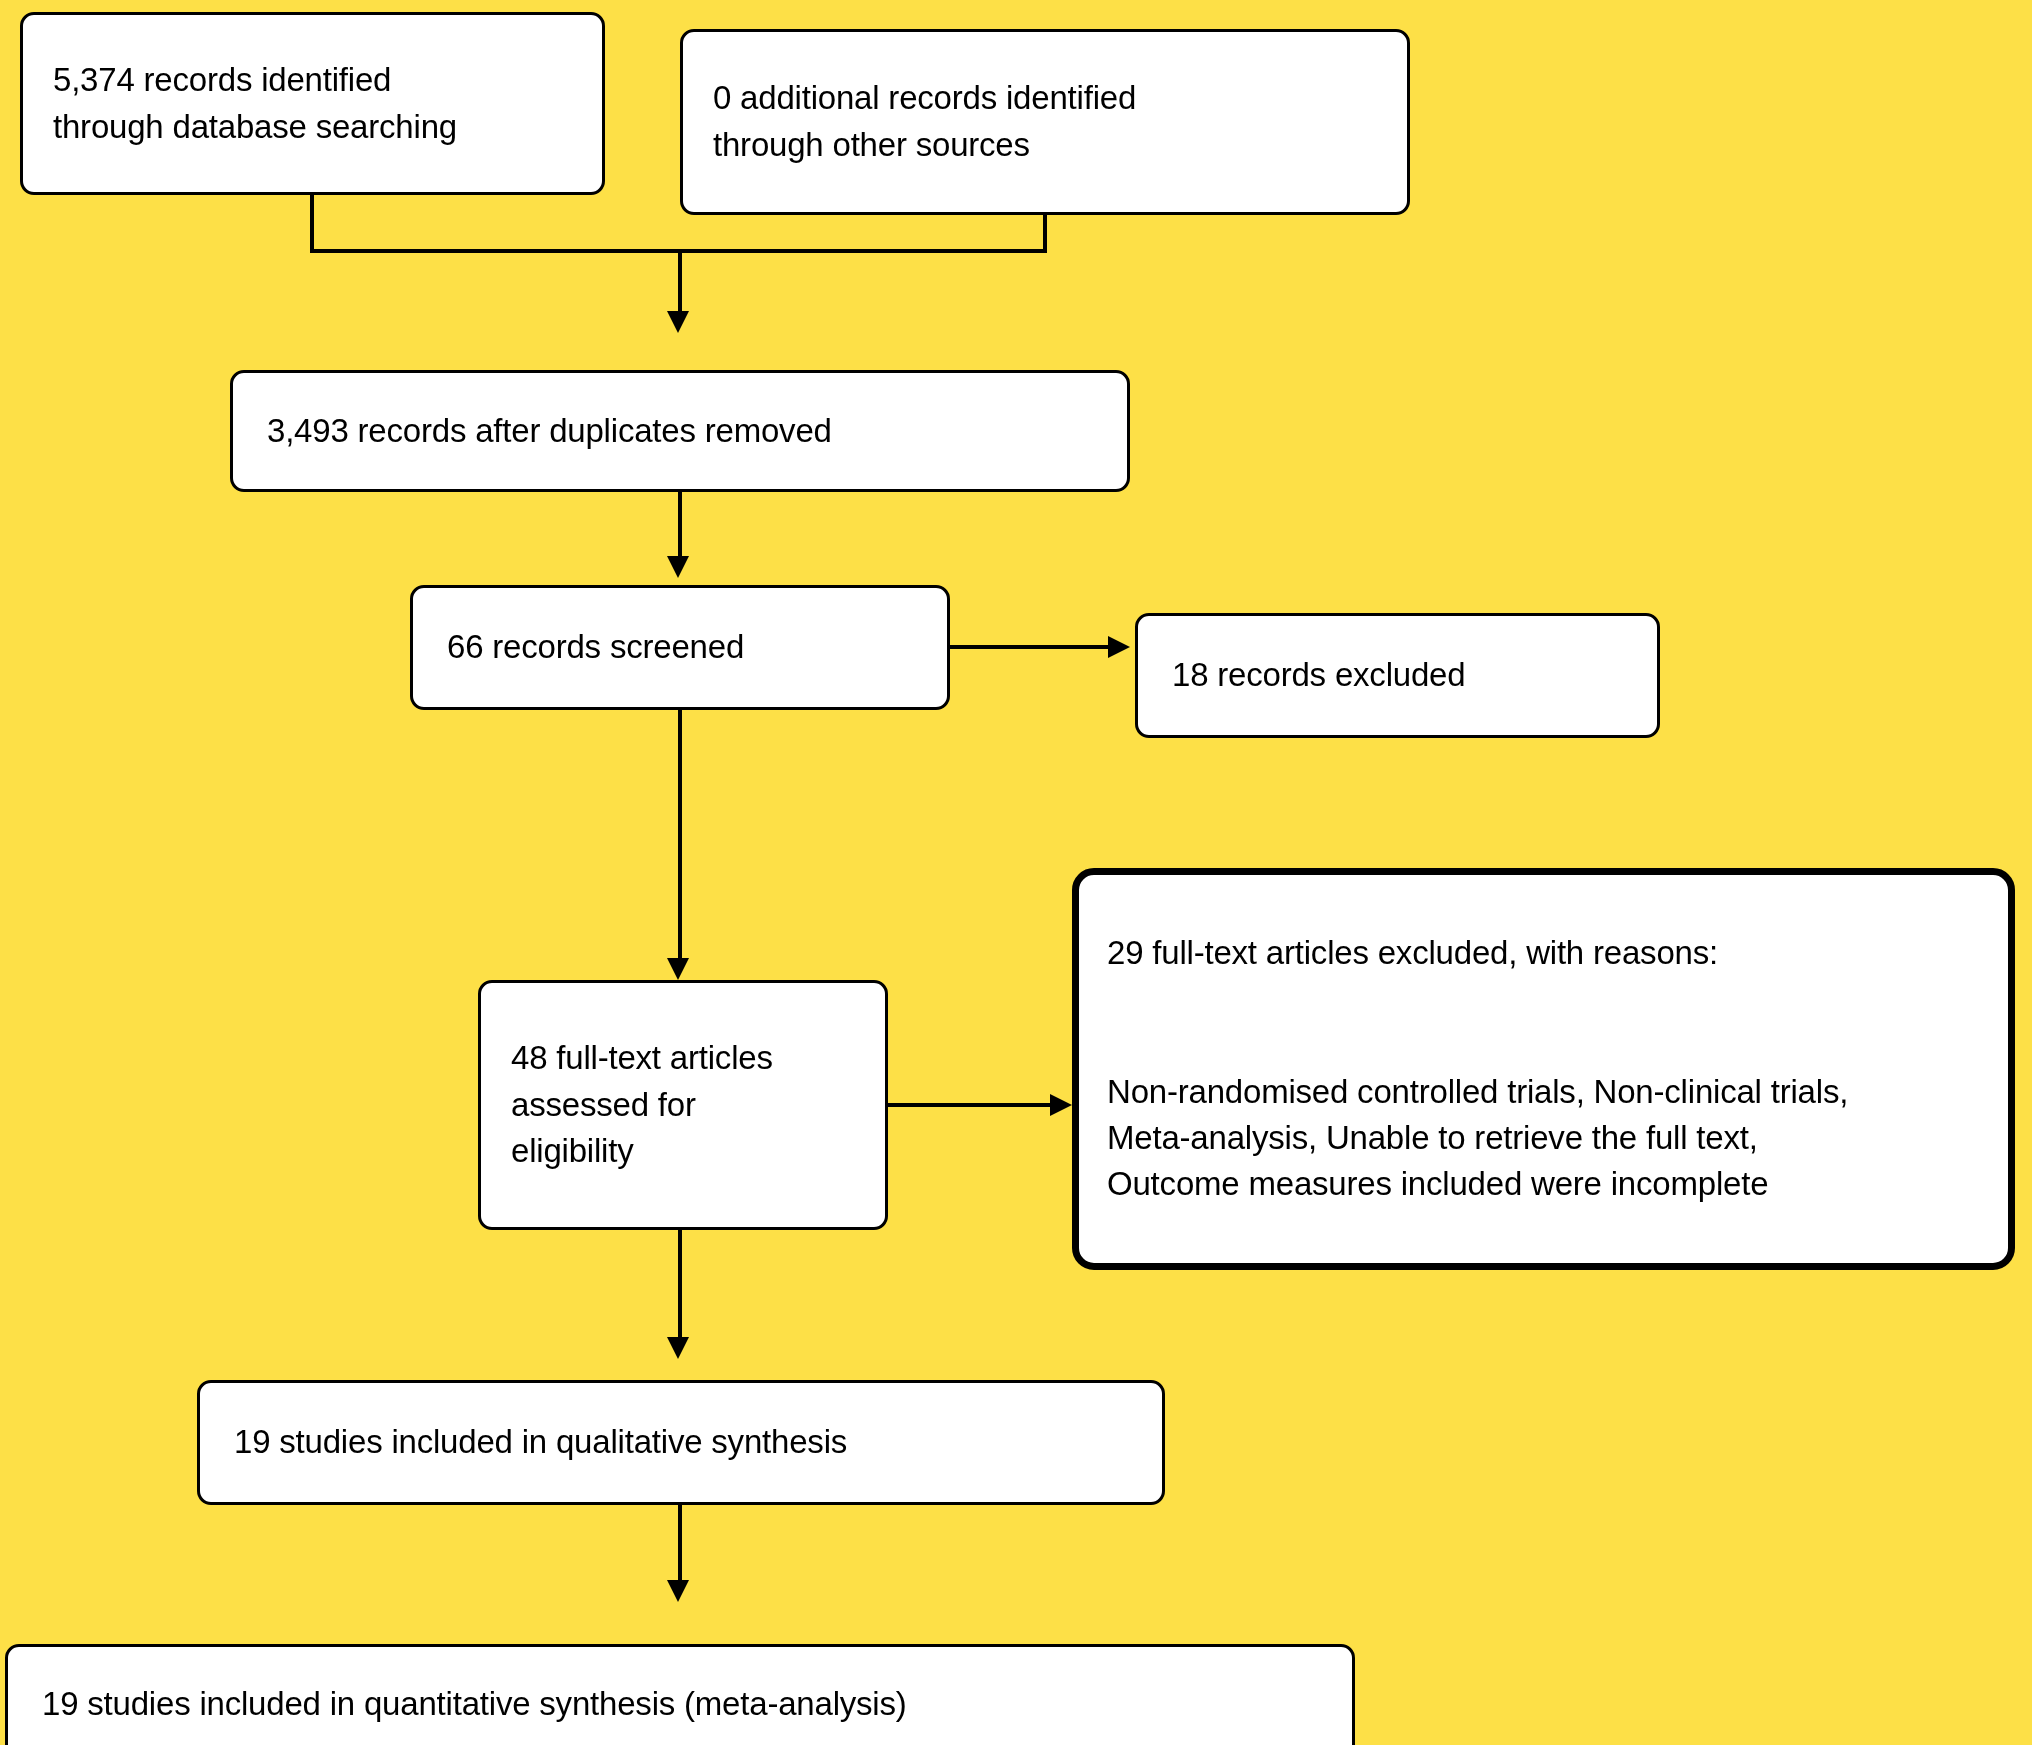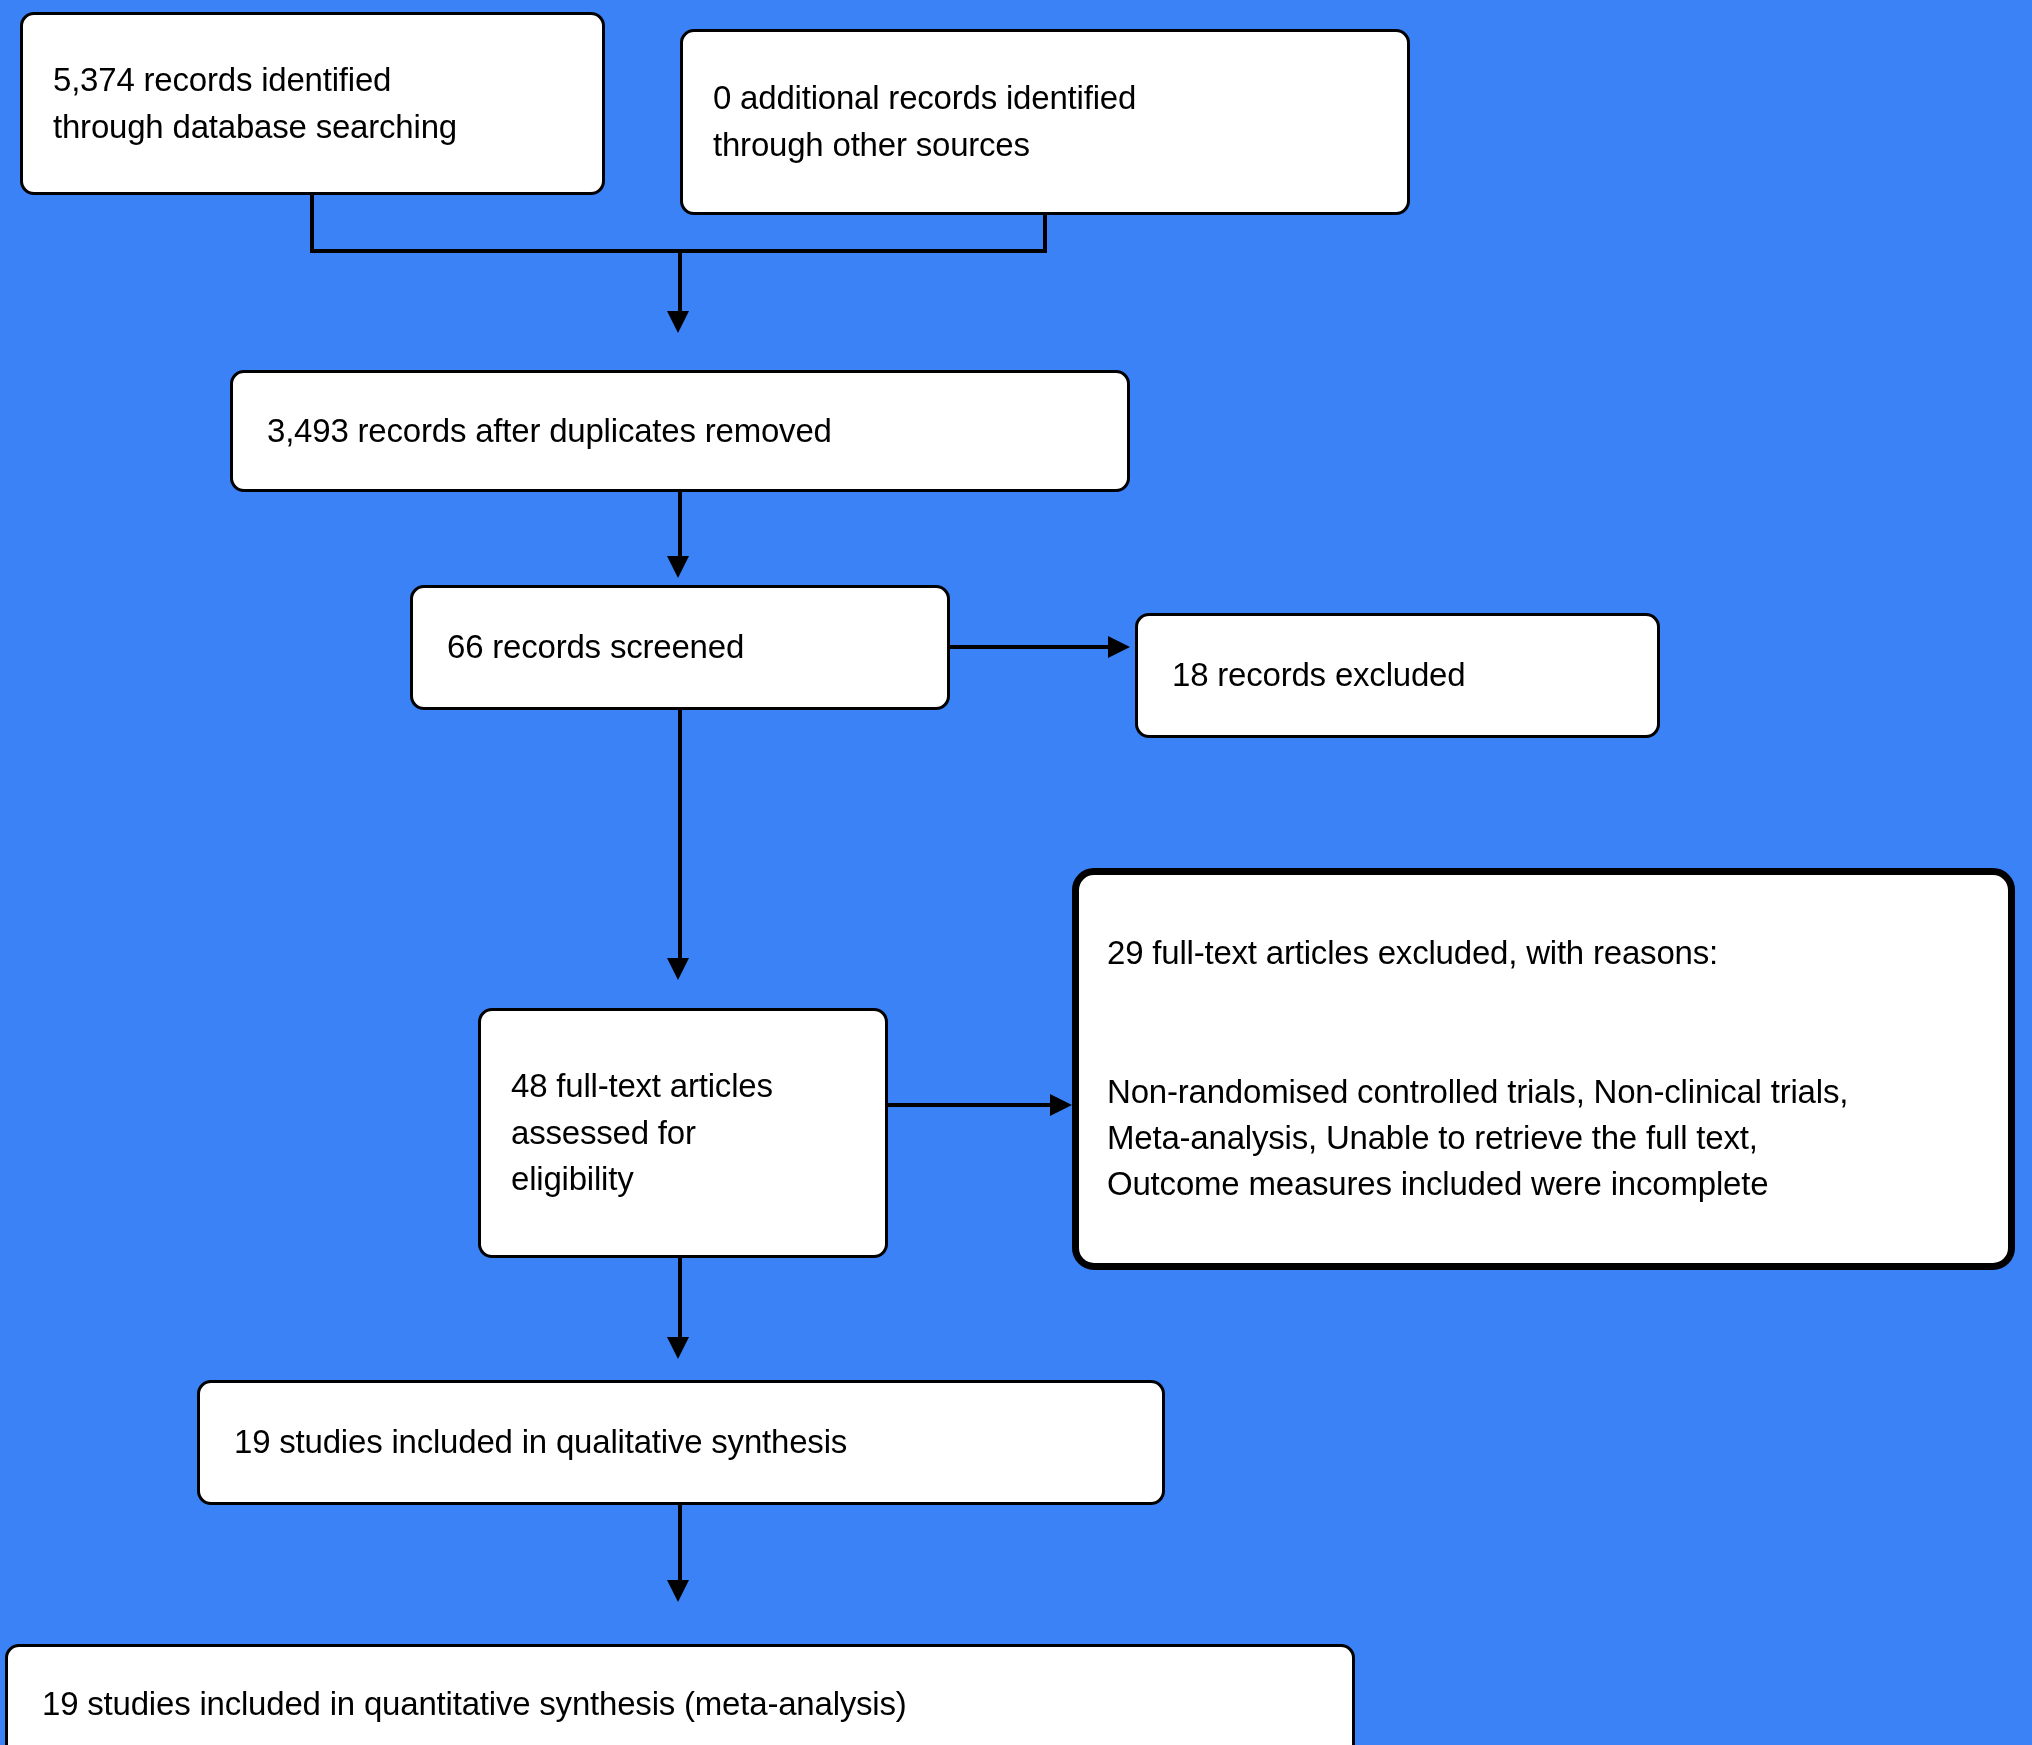--- a/index.html
+++ b/index.html
@@ -9,21 +9,21 @@
     background: #ffffff;
   }
   body {
     font-family: "Liberation Sans", sans-serif;
     color: #000000;
   }
   #canvas {
     position: relative;
     width: 2032px;
     height: 1745px;
-    background: #3b82f6;
+    background: #fde047;
     overflow: hidden;
   }
   .node {
     position: absolute;
     box-sizing: border-box;
     background: #ffffff;
     border: 3px solid #000000;
     border-radius: 14px;
     display: flex;
     align-items: center;
@@ -115,21 +115,21 @@
   <div class="ln hln" style="left:950px; top:645px; width:160px;"></div>
   <div class="arrow-right" style="left:1108px; top:636px;"></div>
 
   <div class="node centerpad" style="left:1135px; top:613px; width:525px; height:125px;">
     <span class="txt">18 records excluded</span>
   </div>
 
   <div class="ln vln" style="left:678px; top:710px; height:262px;"></div>
   <div class="arrow-down" style="left:667px; top:958px;"></div>
 
-  <div class="node" style="left:478px; top:980px; width:410px; height:250px;margin-top:28px;">
+  <div class="node" style="left:478px; top:980px; width:410px; height:250px;">
     <span class="txt">48 full-text articles
 assessed for
 eligibility</span>
   </div>
 
   <div class="ln hln" style="left:888px; top:1103px; width:168px;"></div>
   <div class="arrow-right" style="left:1050px; top:1094px;"></div>
 
   <div class="node thick" style="left:1072px; top:828px; width:943px; height:402px;margin-top:40px;">
     <span class="txt">29 full-text articles excluded, with reasons:

